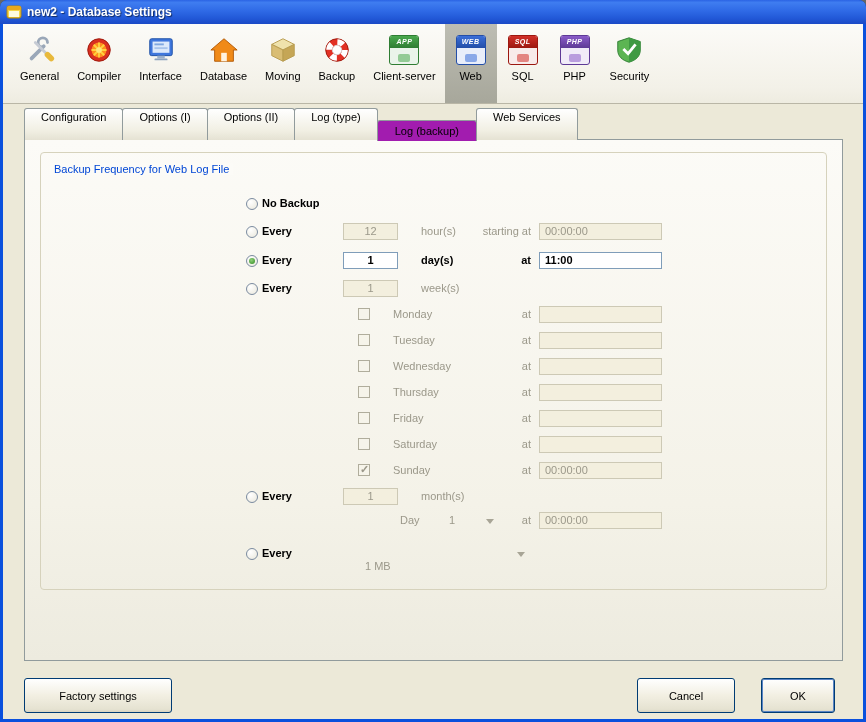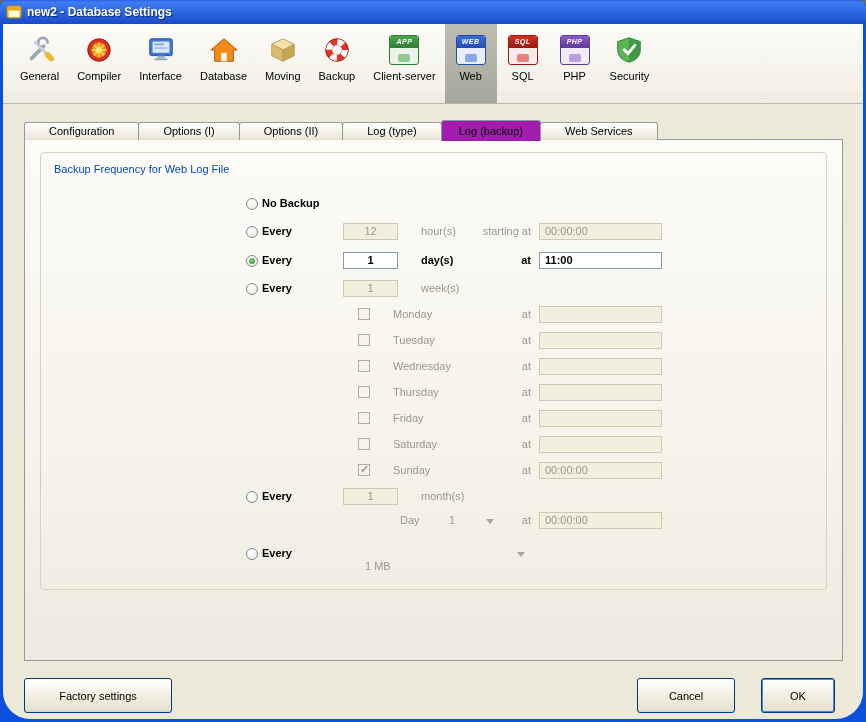--- a/index.html
+++ b/index.html
@@ -9,40 +9,40 @@
   .window { position:relative; width:866px; height:722px; background:#0a50dd; border-radius:7px 7px 0 0; overflow:hidden; }
 
   
   .titlebar { position:absolute; top:0; left:0; right:0; height:24px;
     background:linear-gradient(180deg,#2a63e4 0%,#3f7df0 10%,#2f6ae6 45%,#2259d8 75%,#1b4ac6 100%);
     display:flex; align-items:center; padding-left:6px; border-radius:7px 7px 0 0; }
   .app-icon { width:16px; height:16px; margin-right:5px; display:inline-flex; }
   .title-text { color:#fff; font-weight:bold; font-size:12px; text-shadow:1px 1px 1px rgba(0,0,0,.55); }
 
   
-  .bodyarea { position:absolute; top:24px; left:3px; right:3px; bottom:3px; background:#ece9d8;border-radius:27px; }
+  .bodyarea { position:absolute; top:24px; left:3px; right:3px; bottom:3px; background:#ece9d8; }
 
   
   .toolbar { position:absolute; top:0; left:0; right:0; height:80px;
     background:linear-gradient(#fcfbf8,#f3f1e8 80%,#eeece0);
     border-bottom:1px solid #b9b6a6; display:flex; align-items:stretch; padding-left:8px; }
   .titem { display:flex; flex-direction:column; align-items:center; padding:9px 9px 0; min-width:52px; cursor:pointer; }
   .titem.selected { background:linear-gradient(#bdbdb3,#a7a79b); }
   .ticon { height:34px; display:flex; align-items:center; justify-content:center; }
   .tlabel { margin-top:3px; font-size:11px; white-space:nowrap; }
 
   .pkg { width:30px; height:30px; border:1px solid var(--c2); border-radius:3px; background:var(--b); position:relative; display:block; }
   .pkg-top { position:absolute; top:0; left:0; right:0; height:12px; background:linear-gradient(var(--c1),var(--c2));
     border-radius:2px 2px 0 0; display:block; }
   .pkg-top b { display:block; color:#fff; font-size:7px; line-height:12px; text-align:center; letter-spacing:.5px; }
   .pkg-dot { position:absolute; left:50%; top:18px; width:12px; height:8px; margin-left:-6px; background:var(--c1); border-radius:2px; opacity:.55; display:block; }
 
   
   .tabs { position:absolute; left:21px; top:96px; height:20px; display:flex; align-items:flex-end; z-index:3; }
-  .tab { height:18px; line-height:17px; padding:0 24px; margin-right:-1px;
+  .tab { height:32px; line-height:17px; padding:0 16px; margin-right:-1px;
     background:linear-gradient(#ffffff,#f1efe3 70%,#e5e2d3);
     border:1px solid #919b9c; border-bottom:none; border-radius:3px 3px 0 0; cursor:pointer; white-space:nowrap; }
   .tab.selected { height:21px; line-height:20px; margin-bottom:-1px; padding:0 17px; background:#a21caf; position:relative; z-index:4; }
 
   
   .panel { position:absolute; left:21px; top:115px; width:819px; height:522px;
     background:linear-gradient(180deg,#fcfbf7,#f4f2e8 70%,#edebdf);
     border:1px solid #919b9c; z-index:1; }
   .groupbox { position:absolute; left:37px; top:128px; width:787px; height:438px;
     border:1px solid #d6d2bc; border-radius:4px; z-index:2; }

